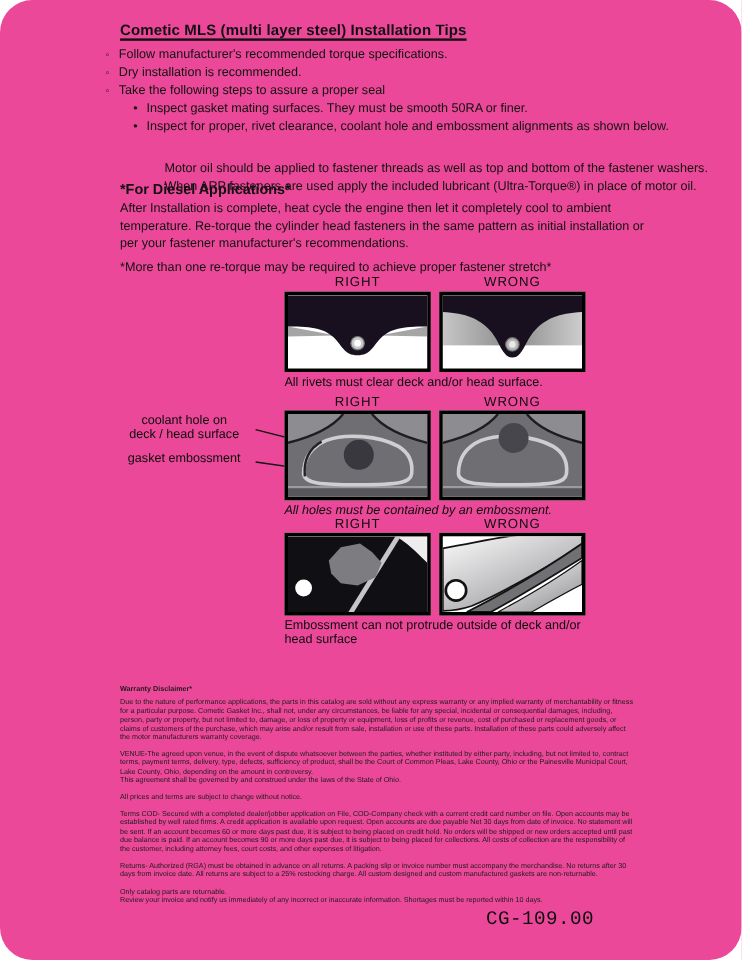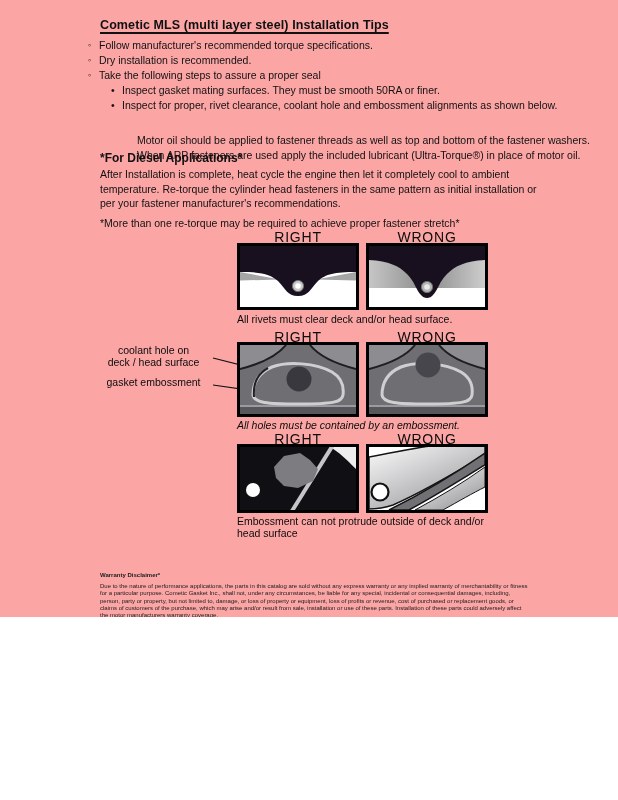--- a/index.html
+++ b/index.html
@@ -1,30 +1,30 @@
 <!DOCTYPE html>
 <html><head>
 <meta charset="utf-8">
 <style>
   html,body{margin:0;padding:0;background:#ffffff;}
-  .page{position:relative;width:618px;height:617px;background:#fca5a5;overflow:hidden;
-        font-family:"Liberation Sans","DejaVu Sans",sans-serif;color:#111;}
+  .page{position:relative;width:618px;height:800px;background:#ec4899;overflow:hidden;
+        font-family:"Liberation Sans","DejaVu Sans",sans-serif;color:#111;border-radius:27px;}
   .abs{position:absolute;}
   .title{left:100px;top:18px;font-size:12.5px;font-weight:bold;
          text-decoration:underline;text-decoration-thickness:1.5px;text-underline-offset:3px;
          letter-spacing:.1px;}
   .bullets{left:88px;top:38px;width:470px;font-size:10.5px;line-height:15px;}
   .brow{display:flex;}
   .bmark{width:11px;flex:0 0 11px;font-size:9px;line-height:15px;}
   .sub .bmark{font-size:10.5px;}
   .sub{padding-left:23px;}
   .diesel-h{left:100px;top:115px;font-size:12px;font-weight:bold;margin-top:36px;}
   .para{left:100px;width:454px;font-size:10.5px;line-height:14.5px;}
   .p1{top:133px;margin-left:37px;} .p2{top:167px;} .p3{top:216px;}
-  .dlabel{width:122px;text-align:center;font-size:14px;letter-spacing:.8px;color:#0c0c0c;}
+  .dlabel{width:122px;text-align:center;font-size:11px;letter-spacing:.8px;color:#0c0c0c;}
   .r1{top:229px;} .r2{top:329px;} .r3{top:431px;}
   .colA{left:237px;} .colB{left:366px;}
   .dbox{border:3px solid #000;background:#fff;line-height:0;}
   .dbox svg{display:block;}
   .b1{top:243px;} .b2{top:342px;} .b3{top:444px;}
   .caption{left:237px;font-size:10.5px;line-height:12px;color:#0c0c0c;}
   .cap1{top:313px;} .cap2{top:419px;font-style:italic;} .cap3{top:515px;width:255px;}
   .sidelabel{font-size:10.5px;line-height:11.5px;text-align:center;width:115px;left:96px;color:#0c0c0c;}
   .sl1{top:345px;} .sl2{top:377px;}
   .legal{left:100px;top:572px;width:430px;font-size:6px;line-height:7.2px;color:#1c1c1c;}

